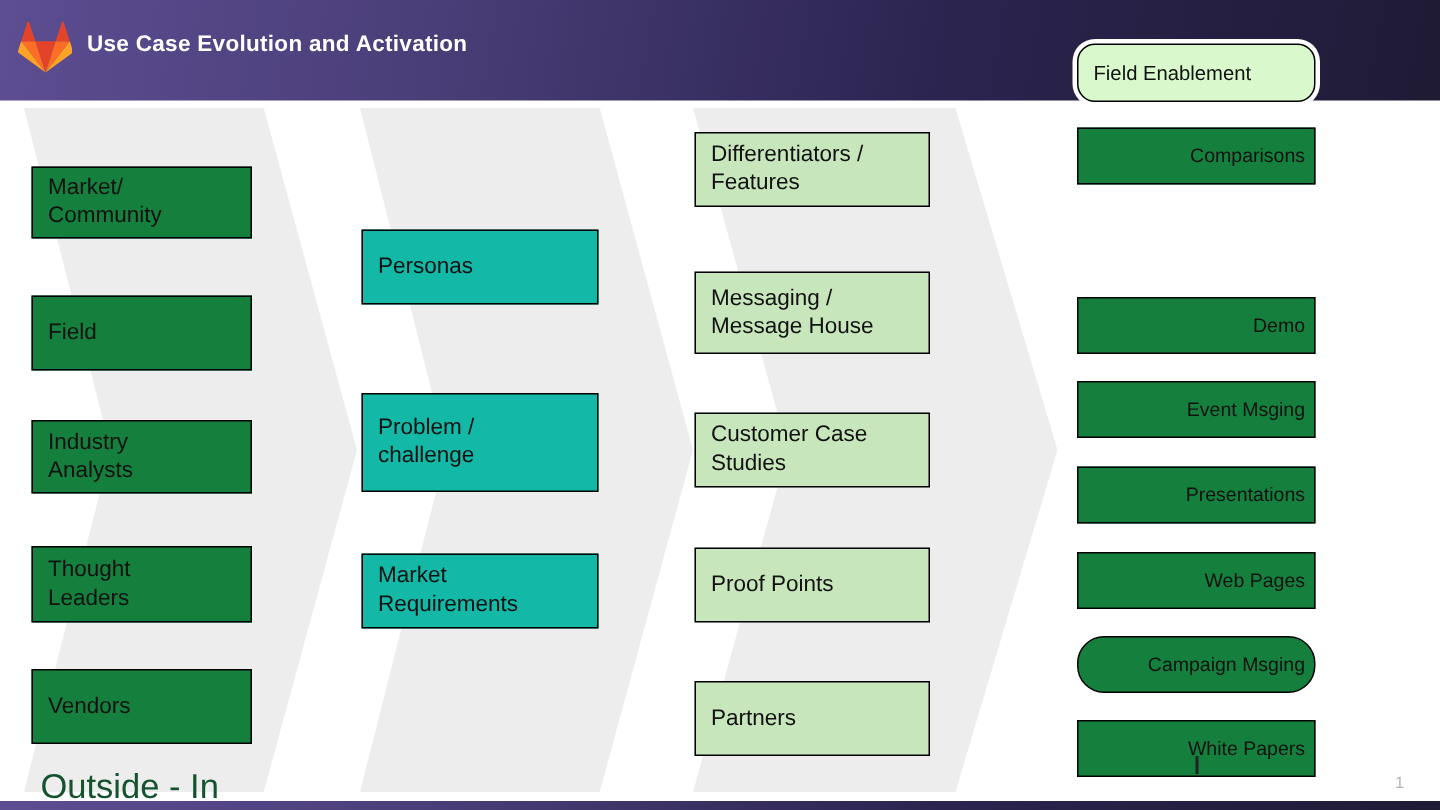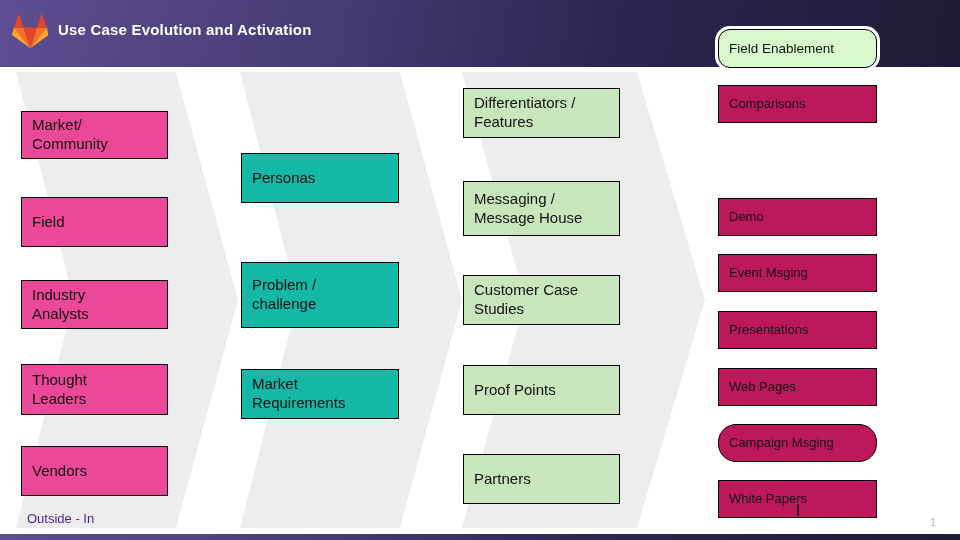--- a/index.html
+++ b/index.html
@@ -31,30 +31,30 @@
   .chevron.a1{left:16px;width:222px;}
   .chevron.a2{left:240px;width:222px;}
   .chevron.a3{left:462px;width:243px;}
   
   .box{
     position:absolute;border:1.5px solid #000;box-sizing:border-box;
     display:flex;align-items:center;padding-left:10px;padding-right:6px;
     color:#111;font-size:15px;line-height:1.26;
   }
   .box .box-label{white-space:pre-line;}
-  .c1{background:#ec4899;left:21px;width:147px;}
+  .c1{background:#15803d;left:21px;width:147px;}
   .c2{background:#14b8a6;left:241px;width:158px;}
   .c3{background:#c8e6bb;left:463px;width:157px;}
-  .c4{background:#be185d;left:718px;width:159px;height:38px;font-size:13px;}
+  .c4{background:#15803d;left:718px;width:159px;height:38px;font-size:13px;justify-content:flex-end;}
   .field-enablement{
     background:#d9f9cc;left:718px;top:29px;width:159px;height:39px;
     box-shadow:0 0 0 3px #ffffff;font-size:13.5px;border-radius:12px;
   }
   .caption{
-    position:absolute;left:27px;top:511px;font-size:13px;color:#4c1d95;
+    position:absolute;left:27px;top:511px;font-size:23px;color:#14532d;
   }
   .page-number{
     position:absolute;left:930px;top:516px;font-size:11px;color:#b5b5b5;
   }
   .text-cursor{
     position:absolute;left:797px;top:504px;width:1.5px;height:12px;background:#222;
   }
 </style>
 </head>
 <body>

